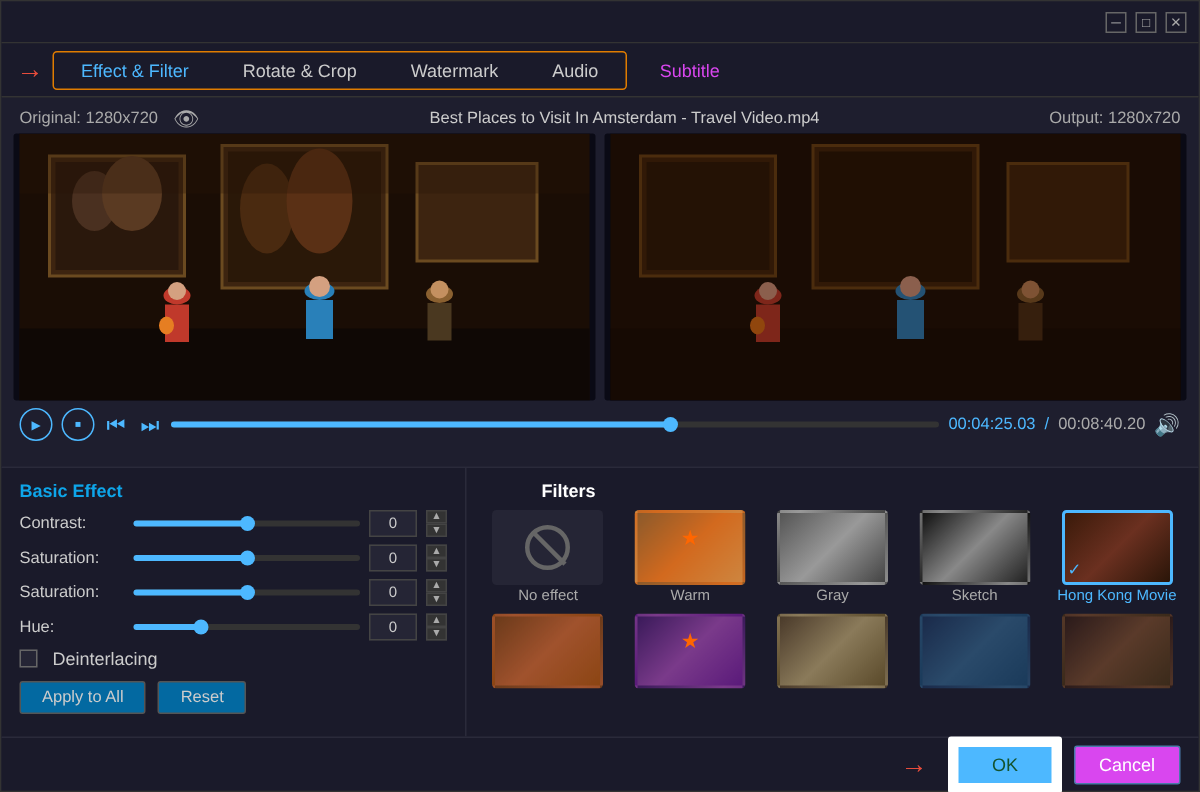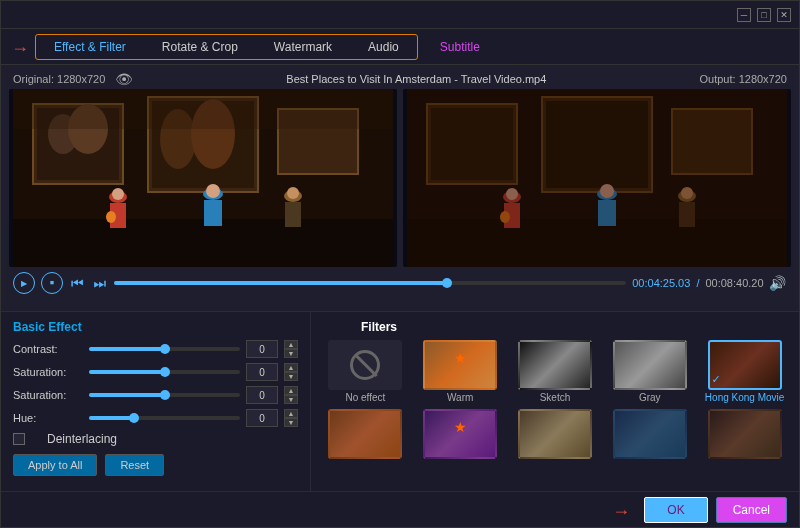--- a/index.html
+++ b/index.html
@@ -277,21 +277,21 @@
       color: #aaa;
       font-size: 7px;
       display: flex;
       align-items: center;
       justify-content: center;
       cursor: pointer;
     }
     .checkbox-row {
       display: flex;
       align-items: center;
-      gap: 22px;
+      gap: 10px;
       margin: 4px 0 8px 0;
     }
     .checkbox {
       width: 12px;
       height: 12px;
       border: 1px solid #666;
       background: #252535;
       cursor: pointer;
     }
     .action-btns {
@@ -420,22 +420,22 @@
     }
     .red-arrow-footer {
       color: #e74c3c;
       font-size: 18px;
       font-weight: bold;
       margin-right: 6px;
     }
     .ok-btn {
       padding: 5px 22px;
       background: #4db8ff;
-      border: 1px solid #ffffff;
-      color: #701a75;
+      border: 7px solid #ffffff;
+      color: #14532d;
       font-size: 12px;
       cursor: pointer;
       border-radius: 2px;
     }
     .cancel-btn {
       padding: 5px 16px;
       background: #d946ef;
       border: 1px solid #4a7aaa;
       color: #fff;
       font-size: 12px;
@@ -660,27 +660,27 @@
         </div>
 
         <div class="filter-item">
           <div class="filter-thumb warm-thumb">
             <span class="star-overlay">★</span>
           </div>
           <span class="filter-label">Warm</span>
         </div>
 
         <div class="filter-item">
+          <div class="filter-thumb gray-thumb"></div>
+          <span class="filter-label">Gray</span>
+        </div>
+
+        <div class="filter-item">
           <div class="filter-thumb sketch-thumb"></div>
           <span class="filter-label">Sketch</span>
-        </div>
-
-        <div class="filter-item">
-          <div class="filter-thumb gray-thumb"></div>
-          <span class="filter-label">Gray</span>
         </div>
 
         <div class="filter-item">
           <div class="filter-thumb hongkong-thumb selected">
             <span class="checkmark">✓</span>
           </div>
           <span class="filter-label selected-label">Hong Kong Movie</span>
         </div>
 
         <div class="filter-item">

